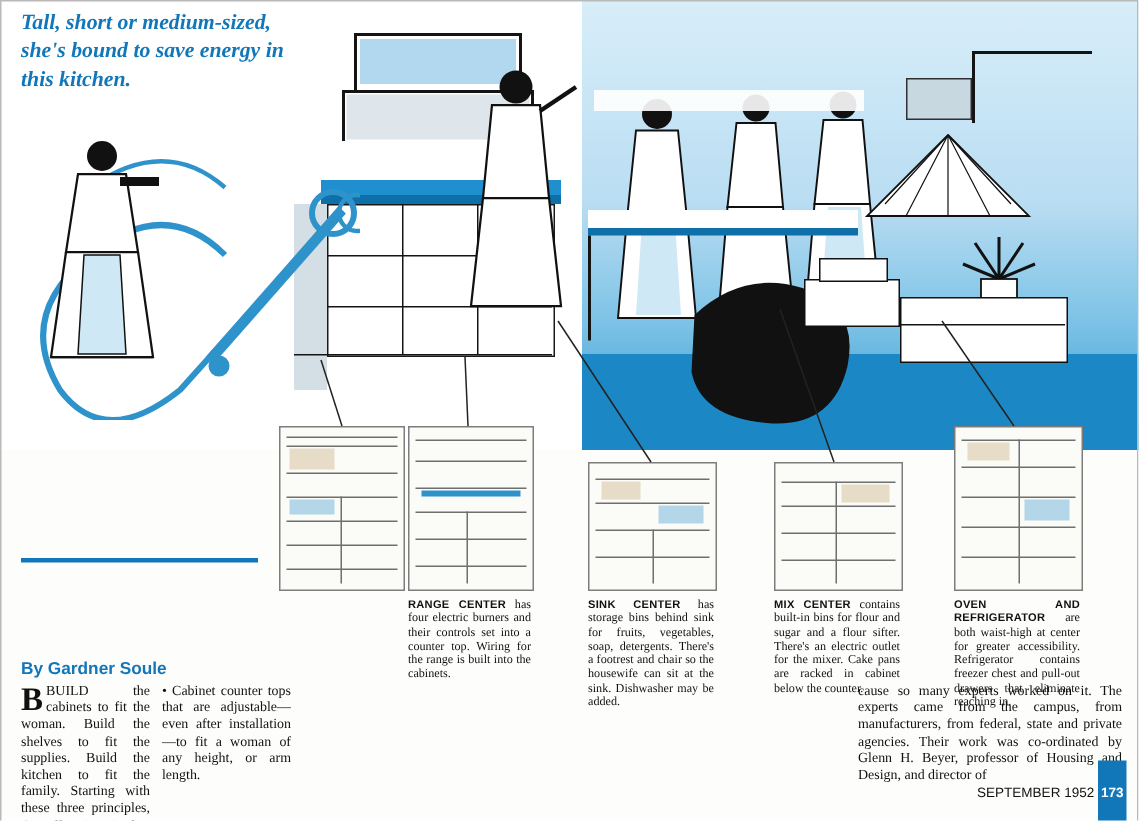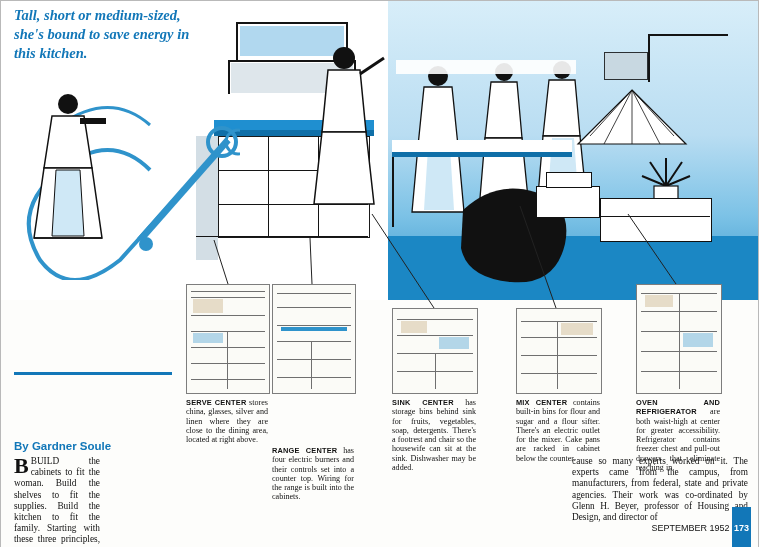--- a/index.html
+++ b/index.html
@@ -218,25 +218,21 @@
   </div>
 
   <svg style="position:absolute;left:0;top:0;width:759px;height:400px;pointer-events:none;">
     <line x1="214" y1="240" x2="228" y2="284" stroke="#222" stroke-width="1"></line>
     <line x1="310" y1="238" x2="312" y2="284" stroke="#222" stroke-width="1"></line>
     <line x1="372" y1="214" x2="434" y2="308" stroke="#222" stroke-width="1"></line>
     <line x1="520" y1="206" x2="556" y2="308" stroke="#222" stroke-width="1"></line>
     <line x1="628" y1="214" x2="676" y2="284" stroke="#222" stroke-width="1"></line>
   </svg>
 
-  <div class="capblk" style="left:186px;top:398px;width:82px;">
-    <b>SERVE CENTER</b>
-    <span>stores china, glasses, silver and linen where they are close to the dining area, located at right above.</span>
-  </div>
-  <div class="capblk" style="left:272px;top:398px;width:82px;margin-top:48px;">
+  <div class="capblk" style="left:272px;top:398px;width:82px;">
     <b>RANGE CENTER</b>
     <span>has four electric burners and their controls set into a counter top. Wiring for the range is built into the cabinets.</span>
   </div>
   <div class="capblk" style="left:392px;top:398px;width:84px;">
     <b>SINK CENTER</b>
     <span>has storage bins behind sink for fruits, vegetables, soap, detergents. There's a footrest and chair so the housewife can sit at the sink. Dishwasher may be added.</span>
   </div>
   <div class="capblk" style="left:516px;top:398px;width:84px;">
     <b>MIX CENTER</b>
     <span>contains built-in bins for flour and sugar and a flour sifter. There's an electric outlet for the mixer. Cake pans are racked in cabinet below the counter.</span>
@@ -244,20 +240,21 @@
   <div class="capblk" style="left:636px;top:398px;width:84px;">
     <b>OVEN AND REFRIGERATOR</b>
     <span>are both waist-high at center for greater accessibility. Refrigerator contains freezer chest and pull-out drawers that eliminate reaching in.</span>
   </div>
 
   <div class="col" style="left:14px;top:456px;width:86px;">
     <p><span class="dropcap">B</span><span>BUILD the cabinets to fit the woman. Build the shelves to fit the supplies. Build the kitchen to fit the family. Starting with these three principles, Cornell University has re-engineered the most-used room in the house.</span></p>
   </div>
 
   <div class="col" style="left:108px;top:456px;width:86px;">
+    <p>• Cabinet counter tops that are adjustable—even after installation—to fit a woman of any height, or arm length.</p>
 
   </div>
 
 
   <div class="col" style="left:572px;top:456px;width:176px;">
     <p>cause so many experts worked on it. The experts came from the campus, from manufacturers, from federal, state and private agencies. Their work was co-ordinated by Glenn H. Beyer, professor of Housing and Design, and director of</p>
   </div>
 
   <div class="folio-l">
     <span class="num">172</span>

